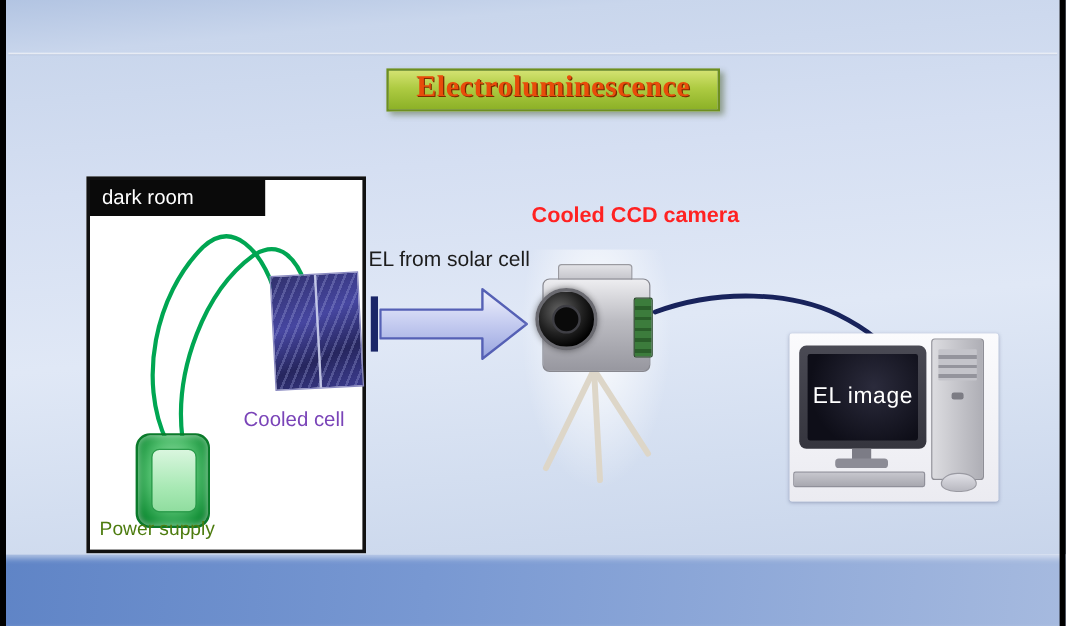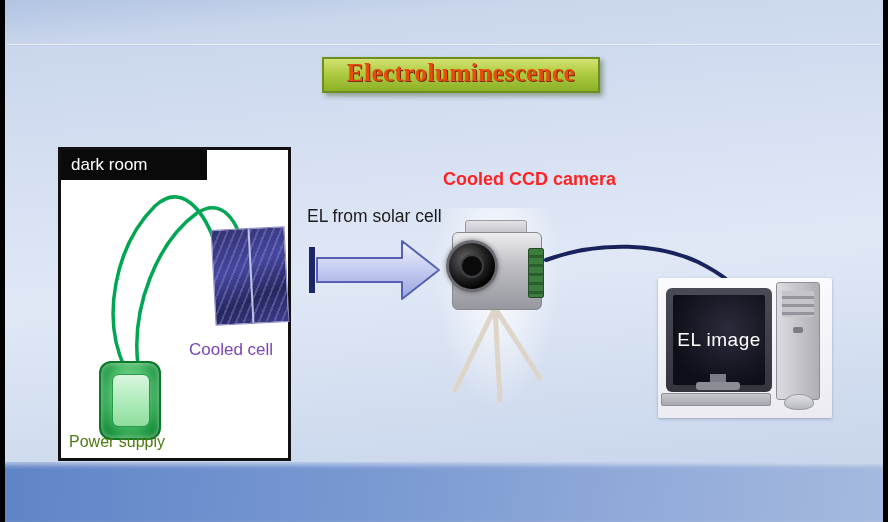--- a/index.html
+++ b/index.html
@@ -35,21 +35,21 @@
     box-shadow: 3px 3px 5px rgba(60,80,20,.45);
     display:flex; align-items:flex-start; justify-content:center;
   }
   .title-text {
     font-family:"Liberation Serif", serif; font-weight:bold; font-size:25px;
     color:#e84c0a; text-shadow:1px 1px 0 #7a2a00; letter-spacing:.5px;
   }
 
   
   .dark-room {
-    position:absolute; left:58px; top:147px; width:233px; height:314px;
+    position:absolute; left:72px; top:147px; width:233px; height:314px;
     background:#ffffff; border:3px solid #111;text-align:right;
   }
   .dark-room-header {
     position:absolute; left:0; top:0; width:146px; height:30px; background:#0a0a0a;
     color:#fff; font-size:17px; display:flex; align-items:center; padding-left:10px;
   }
   .wires { position:absolute; left:0; top:0; width:227px; height:308px; }
 
   .solar-cell {
     position:absolute; left:152px; top:78px; width:74px; height:96px;
@@ -120,21 +120,21 @@
 
   
   .cable { position:absolute; left:540px; top:238px; width:212px; height:78px; }
 
   
   .computer {
     position:absolute; left:658px; top:278px; width:174px; height:140px;
     background: linear-gradient(180deg, #fbfbfd 0%, #ebebf1 100%);
     box-shadow: 0 1px 3px rgba(60,70,110,.35); border-radius:2px;
   }
-  .monitor { position:absolute; left:8px; top:10px; width:106px; height:104px;
+  .monitor { position:absolute; left:8px; top:10px; width:106px; height:86px;
     background: linear-gradient(180deg,#4a4a54,#35353e); border-radius:6px; padding:7px; }
   .screen {
     width:100%; height:100%; border-radius:2px;
     background: radial-gradient(circle at 60% 38%, #2b2b3c 0%, #0e0e18 75%);
     display:flex; align-items:center; justify-content:center;
   }
   .screen-text { color:#ffffff; font-size:19px; letter-spacing:.5px; }
   .monitor-neck { position:absolute; left:52px; top:96px; width:16px; height:9px; background:#7c7c86; }
   .monitor-base { position:absolute; left:38px; top:104px; width:44px; height:8px; background:#8c8c96; border-radius:3px; }
   .keyboard { position:absolute; left:3px; top:115px; width:110px; height:13px;

